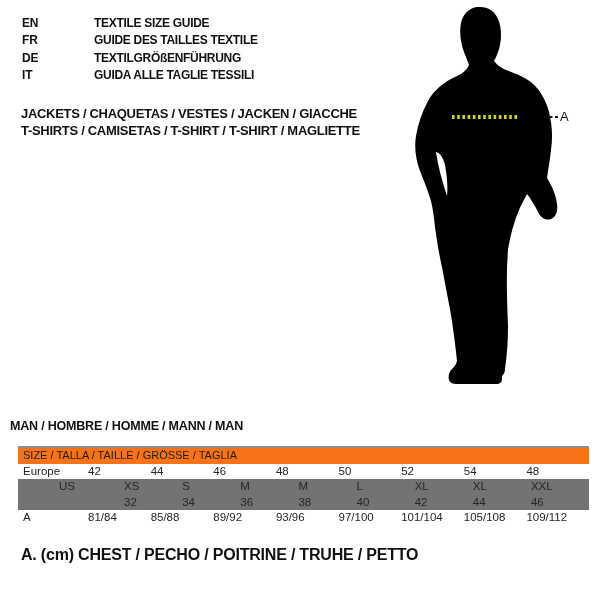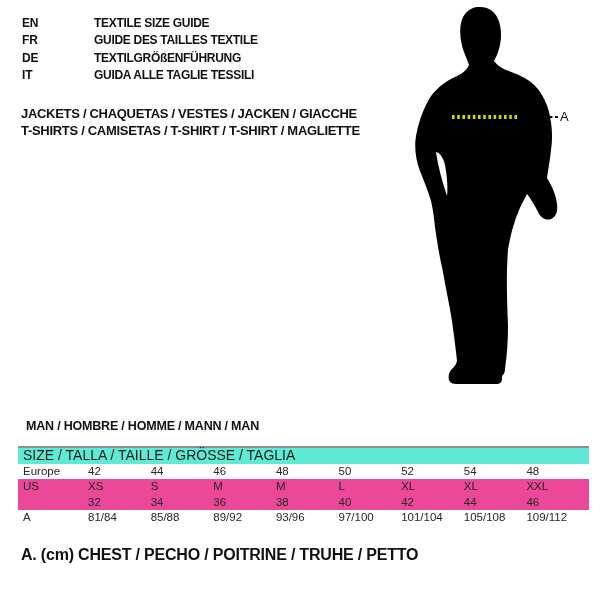--- a/index.html
+++ b/index.html
@@ -22,34 +22,34 @@
   
   .cat-block { left:21px; top:105px; }
   .cat-line { font-weight:bold; font-size:13px; letter-spacing:-0.3px; height:17px; line-height:17px; white-space:nowrap; }
 
   
   .figure-wrap { left:405px; top:0; width:175px; height:395px; }
   .figure-wrap svg { display:block; }
   .measure-label { left:560px; top:109px; font-size:13px; letter-spacing:0; }
 
   
-  .section-heading { left:26px; top:419px; font-weight:bold; font-size:12.5px; letter-spacing:-0.2px; white-space:nowrap; }
+  .section-heading { left:10px; top:419px; font-weight:bold; font-size:12.5px; letter-spacing:-0.2px; white-space:nowrap; }
 
   
   .size-table { left:18px; top:446px; width:571px; }
   .thead {
     height:15.5px; line-height:15.5px;
-    background:#5eead4;
+    background:#f97316;
     border-top:2px solid #8e8e8e;
     padding-left:5px;
-    font-size:14px; color:#1c1c1c;
+    font-size:11px; color:#1c1c1c;
     white-space:nowrap;
   }
   .trow { display:grid; grid-template-columns:70px repeat(8, 1fr); height:15.5px; line-height:15.5px; font-size:11.5px; color:#262626; }
-  .trow:nth-child(2), .trow:nth-child(3) { background:#ec4899; }
+  .trow:nth-child(2), .trow:nth-child(3) { background:#737373;padding-left:36px; }
   .tlabel { padding-left:5px; text-align:left; }
   .tcell { }
 
   
   .footnote { left:21px; top:546px; font-weight:bold; font-size:16px; letter-spacing:-0.2px; white-space:nowrap; }
 </style>
 </head>
 <body>
 
 <div class="abs lang-block">

